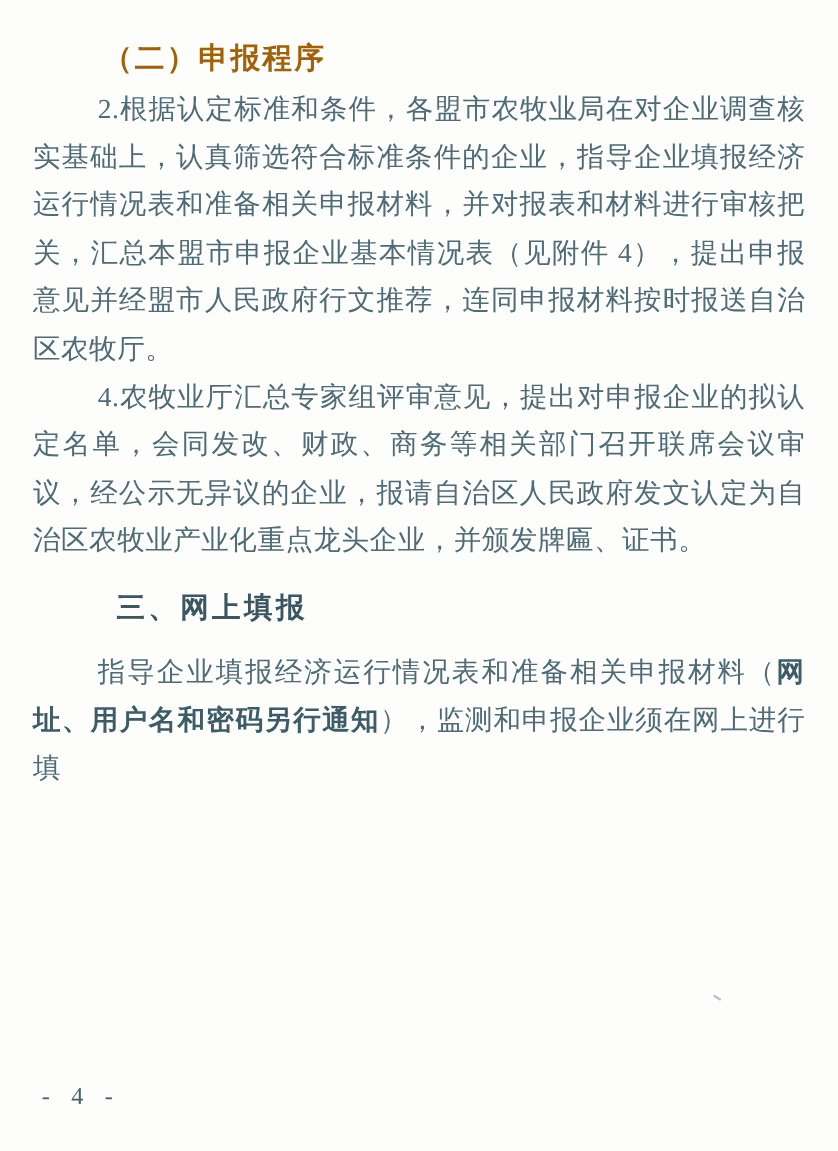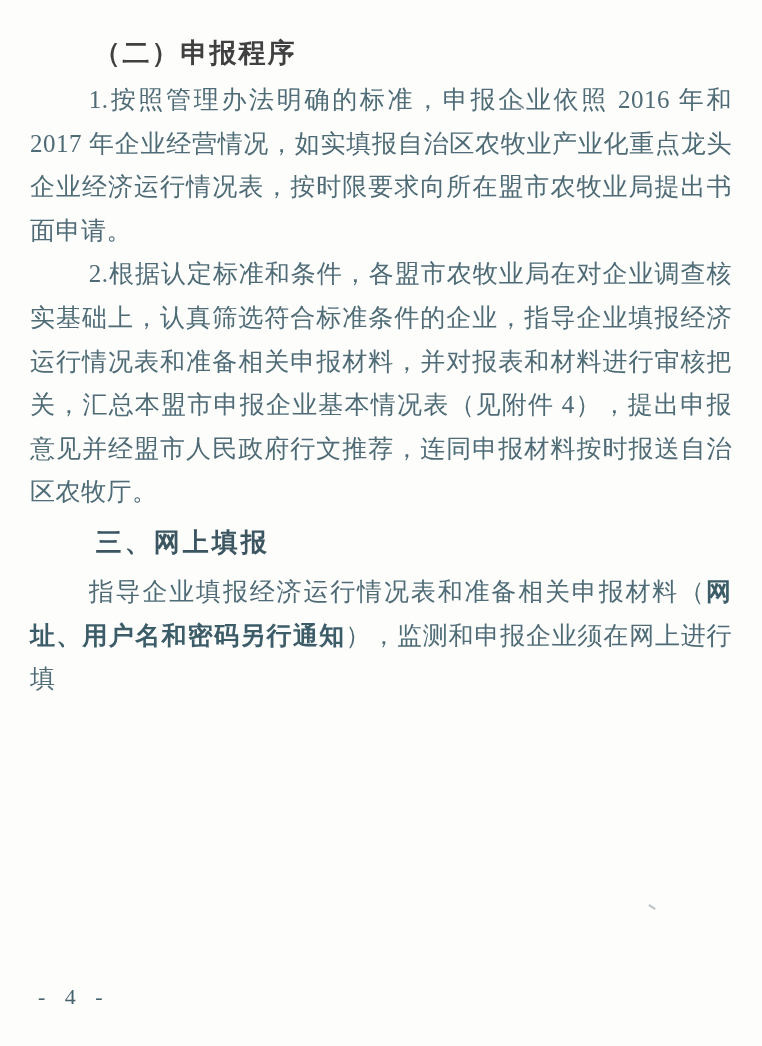--- a/index.html
+++ b/index.html
@@ -19,34 +19,34 @@
   .content {
     padding: 30px 30px 0 30px;
   }
   .sec-heading {
     margin: 0 0 2px 0;
     font-size: 27px;
     line-height: 46px;
     font-weight: bold;
     letter-spacing: 2px;
     text-indent: 2.35em;
-    color: #404040;
+    color: #a16207;
     font-family: "Liberation Serif", "DejaVu Serif", serif;
   }
   .para {
     margin: 0;
     font-size: 25px;
     line-height: 43.6px;
     text-align: justify;
     text-indent: 2.35em;
     letter-spacing: 0.5px;
     color: #4e6b76;
   }
   .sec-heading2 {
-    margin: 6px;
+    margin: 16px;
     font-size: 26px;
     line-height: 44px;
     font-weight: bold;
     letter-spacing: 3px;
     text-indent: 2.3em;
     color: #3b5challenge660;
     color: #3b5660;
     font-family: "Liberation Sans", "DejaVu Sans", sans-serif;
   }
   .bold-inline {
@@ -86,25 +86,25 @@
   }
 </style>
 </head>
 <body>
 
 <div class="page">
   <div class="content">
 
     <h2 class="sec-heading">（二）申报程序</h2>
 
-    <p class="para">1.按照管理办法明确的标准，申报企业依照 2016 年和 2017 年企业经营情况，如实填报自治区农牧业产业化重点龙头企业经济运行情况表，按时限要求向所在盟市农牧业局提出书面申请。</p>
 
     <p class="para">2.根据认定标准和条件，各盟市农牧业局在对企业调查核实基础上，认真筛选符合标准条件的企业，指导企业填报经济运行情况表和准备相关申报材料，并对报表和材料进行审核把关，汇总本盟市申报企业基本情况表（见附件 4），提出申报意见并经盟市人民政府行文推荐，连同申报材料按时报送自治区农牧厅。</p>
 
 
+    <p class="para">4.农牧业厅汇总专家组评审意见，提出对申报企业的拟认定名单，会同发改、财政、商务等相关部门召开联席会议审议，经公示无异议的企业，报请自治区人民政府发文认定为自治区农牧业产业化重点龙头企业，并颁发牌匾、证书。</p>
 
     <h2 class="sec-heading2">三、网上填报</h2>
 
     <p class="para"><span>指导企业填报经济运行情况表和准备相关申报材料（</span><span class="bold-inline">网址、用户名和密码另行通知</span><span>），监测和申报企业须在网上进行填</span></p>
 
   </div>
 
   <div class="page-number">- 4 -</div>
 
   <div class="artifact artifact-1"></div>

